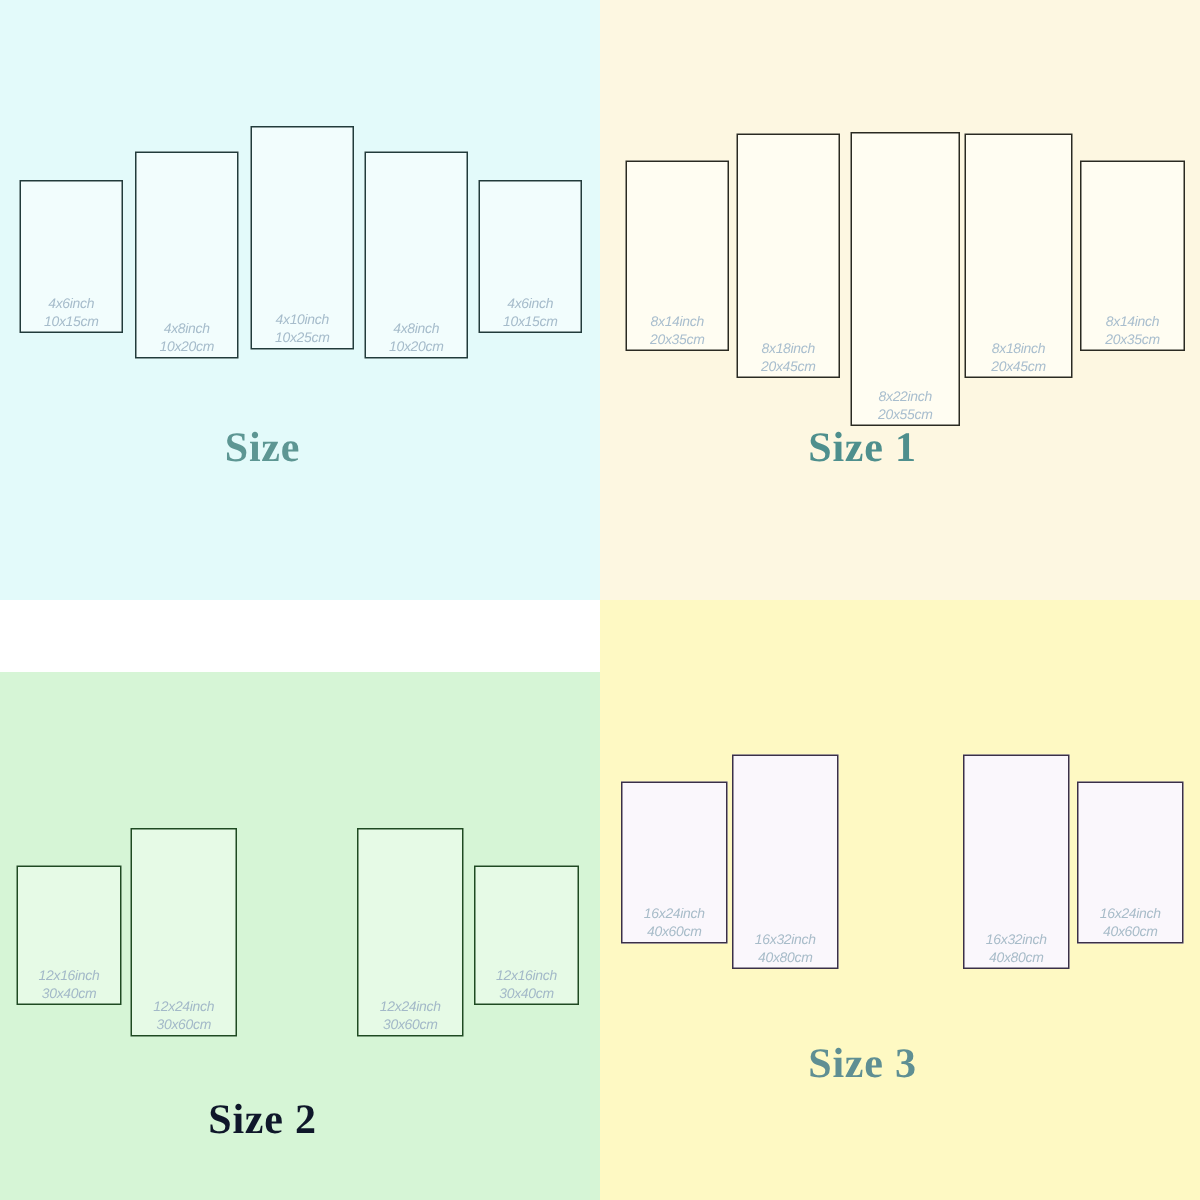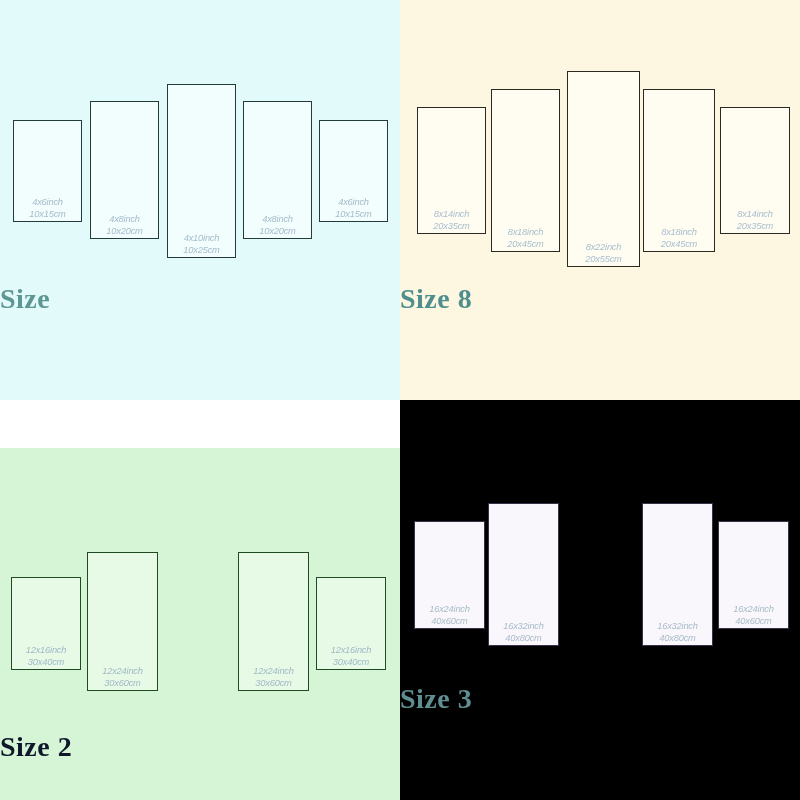--- a/index.html
+++ b/index.html
@@ -73,21 +73,21 @@
   .q-2 .panel-label { color: #a3b9c8; }
   .q-3 .panel-label { color: #a8bcc9; }
 
   .panel-label .l1 { display: block; }
   .panel-label .l2 { display: block; }
 
   .quad-title {
     position: absolute;
     left: 0;
     width: 350px;
-    text-align: left;
+    text-align: center;
     font-family: "Liberation Serif", serif;
     font-weight: 700;
     font-size: 28px;
     letter-spacing: 0.5px;
     user-select: none;
   }
 
   .q-0 .quad-title { top: 283px; color: #5d9693; }
   .q-1 .quad-title { top: 283px; color: #4e8f8d; }
   .q-2 .quad-title { top: 688px; color: #6b91a0; }
@@ -107,21 +107,21 @@
             <span class="l1">4x6inch</span>
             <span class="l2">10x15cm</span>
           </div>
         </div>
         <div class="panel" style="left: 90px; top: 101px; width: 69px; height: 138px; background: rgb(242, 253, 253); border: 1.6px solid rgb(34, 59, 59);">
           <div class="panel-label" style="color: rgb(166, 188, 203);">
             <span class="l1">4x8inch</span>
             <span class="l2">10x20cm</span>
           </div>
         </div>
-        <div class="panel" style="left: 167px; top: 84px; width: 69px; height: 174px; background: rgb(242, 253, 253); border: 1.6px solid rgb(34, 59, 59);">
+        <div class="panel" style="left: 167px; top: 84px; width: 69px; height: 149px; background: rgb(242, 253, 253); border: 1.6px solid rgb(34, 59, 59);">
           <div class="panel-label" style="color: rgb(166, 188, 203);">
             <span class="l1">4x10inch</span>
             <span class="l2">10x25cm</span>
           </div>
         </div>
         <div class="panel" style="left: 243px; top: 101px; width: 69px; height: 138px; background: rgb(242, 253, 253); border: 1.6px solid rgb(34, 59, 59);">
           <div class="panel-label" style="color: rgb(166, 188, 203);">
             <span class="l1">4x8inch</span>
             <span class="l2">10x20cm</span>
           </div>
@@ -142,40 +142,40 @@
             <span class="l1">8x14inch</span>
             <span class="l2">20x35cm</span>
           </div>
         </div>
         <div class="panel" style="left: 91px; top: 89px; width: 69px; height: 163px; background: rgb(255, 253, 242); border: 1.6px solid rgb(42, 42, 34);">
           <div class="panel-label" style="color: rgb(169, 190, 206);">
             <span class="l1">8x18inch</span>
             <span class="l2">20x45cm</span>
           </div>
         </div>
-        <div class="panel" style="left: 167px; top: 71px; width: 73px; height: 196px; background: rgb(255, 253, 242); border: 1.6px solid rgb(42, 42, 34);">
+        <div class="panel" style="left: 167px; top: 88px; width: 73px; height: 196px; background: rgb(255, 253, 242); border: 1.6px solid rgb(42, 42, 34);">
           <div class="panel-label" style="color: rgb(169, 190, 206);">
             <span class="l1">8x22inch</span>
             <span class="l2">20x55cm</span>
           </div>
         </div>
         <div class="panel" style="left: 243px; top: 89px; width: 72px; height: 163px; background: rgb(255, 253, 242); border: 1.6px solid rgb(42, 42, 34);">
           <div class="panel-label" style="color: rgb(169, 190, 206);">
             <span class="l1">8x18inch</span>
             <span class="l2">20x45cm</span>
           </div>
         </div>
         <div class="panel" style="left: 320px; top: 107px; width: 70px; height: 127px; background: rgb(255, 253, 242); border: 1.6px solid rgb(42, 42, 34);">
           <div class="panel-label" style="color: rgb(169, 190, 206);">
             <span class="l1">8x14inch</span>
             <span class="l2">20x35cm</span>
           </div>
         </div>
       </div>
-      <div class="quad-title" style="color: rgb(78, 143, 141); top: 283px;">Size 8</div>
+      <div class="quad-title" style="color: rgb(78, 143, 141); top: 283px;">Size 1</div>
     </div>
     <div class="quadrant q-2" style="background: rgb(214, 245, 214);">
       <div class="stage">
         <div class="panel" style="left: 11px; top: 129px; width: 70px; height: 93px; background: rgb(230, 250, 230); border: 1.6px solid rgb(31, 74, 34);">
           <div class="panel-label" style="color: rgb(163, 185, 200);">
             <span class="l1">12x16inch</span>
             <span class="l2">30x40cm</span>
           </div>
         </div>
         <div class="panel" style="left: 87px; top: 104px; width: 71px; height: 139px; background: rgb(230, 250, 230); border: 1.6px solid rgb(31, 74, 34);">
@@ -192,21 +192,21 @@
         </div>
         <div class="panel" style="left: 316px; top: 129px; width: 70px; height: 93px; background: rgb(230, 250, 230); border: 1.6px solid rgb(31, 74, 34);">
           <div class="panel-label" style="color: rgb(163, 185, 200);">
             <span class="l1">12x16inch</span>
             <span class="l2">30x40cm</span>
           </div>
         </div>
       </div>
       <div class="quad-title" style="color: #0f172a; top: 283px;">Size 2</div>
     </div>
-    <div class="quadrant q-3" style="background: #000000;">
+    <div class="quadrant q-3" style="background: #fef9c3;">
       <div class="stage">
         <div class="panel" style="left: 14px; top: 121px; width: 71px; height: 108px; background: rgb(250, 247, 252); border: 1.6px solid rgb(58, 48, 72);">
           <div class="panel-label" style="color: rgb(168, 188, 201);">
             <span class="l1">16x24inch</span>
             <span class="l2">40x60cm</span>
           </div>
         </div>
         <div class="panel" style="left: 88px; top: 103px; width: 71px; height: 143px; background: rgb(250, 247, 252); border: 1.6px solid rgb(58, 48, 72);">
           <div class="panel-label" style="color: rgb(168, 188, 201);">
             <span class="l1">16x32inch</span>
@@ -219,15 +219,15 @@
             <span class="l2">40x80cm</span>
           </div>
         </div>
         <div class="panel" style="left: 318px; top: 121px; width: 71px; height: 108px; background: rgb(250, 247, 252); border: 1.6px solid rgb(58, 48, 72);">
           <div class="panel-label" style="color: rgb(168, 188, 201);">
             <span class="l1">16x24inch</span>
             <span class="l2">40x60cm</span>
           </div>
         </div>
       </div>
-      <div class="quad-title" style="color: rgb(95, 143, 147); top: 283px;">Size 3</div>
+      <div class="quad-title" style="color: rgb(95, 143, 147); top: 294px;">Size 3</div>
     </div>
   </div>
 
 </body></html>

